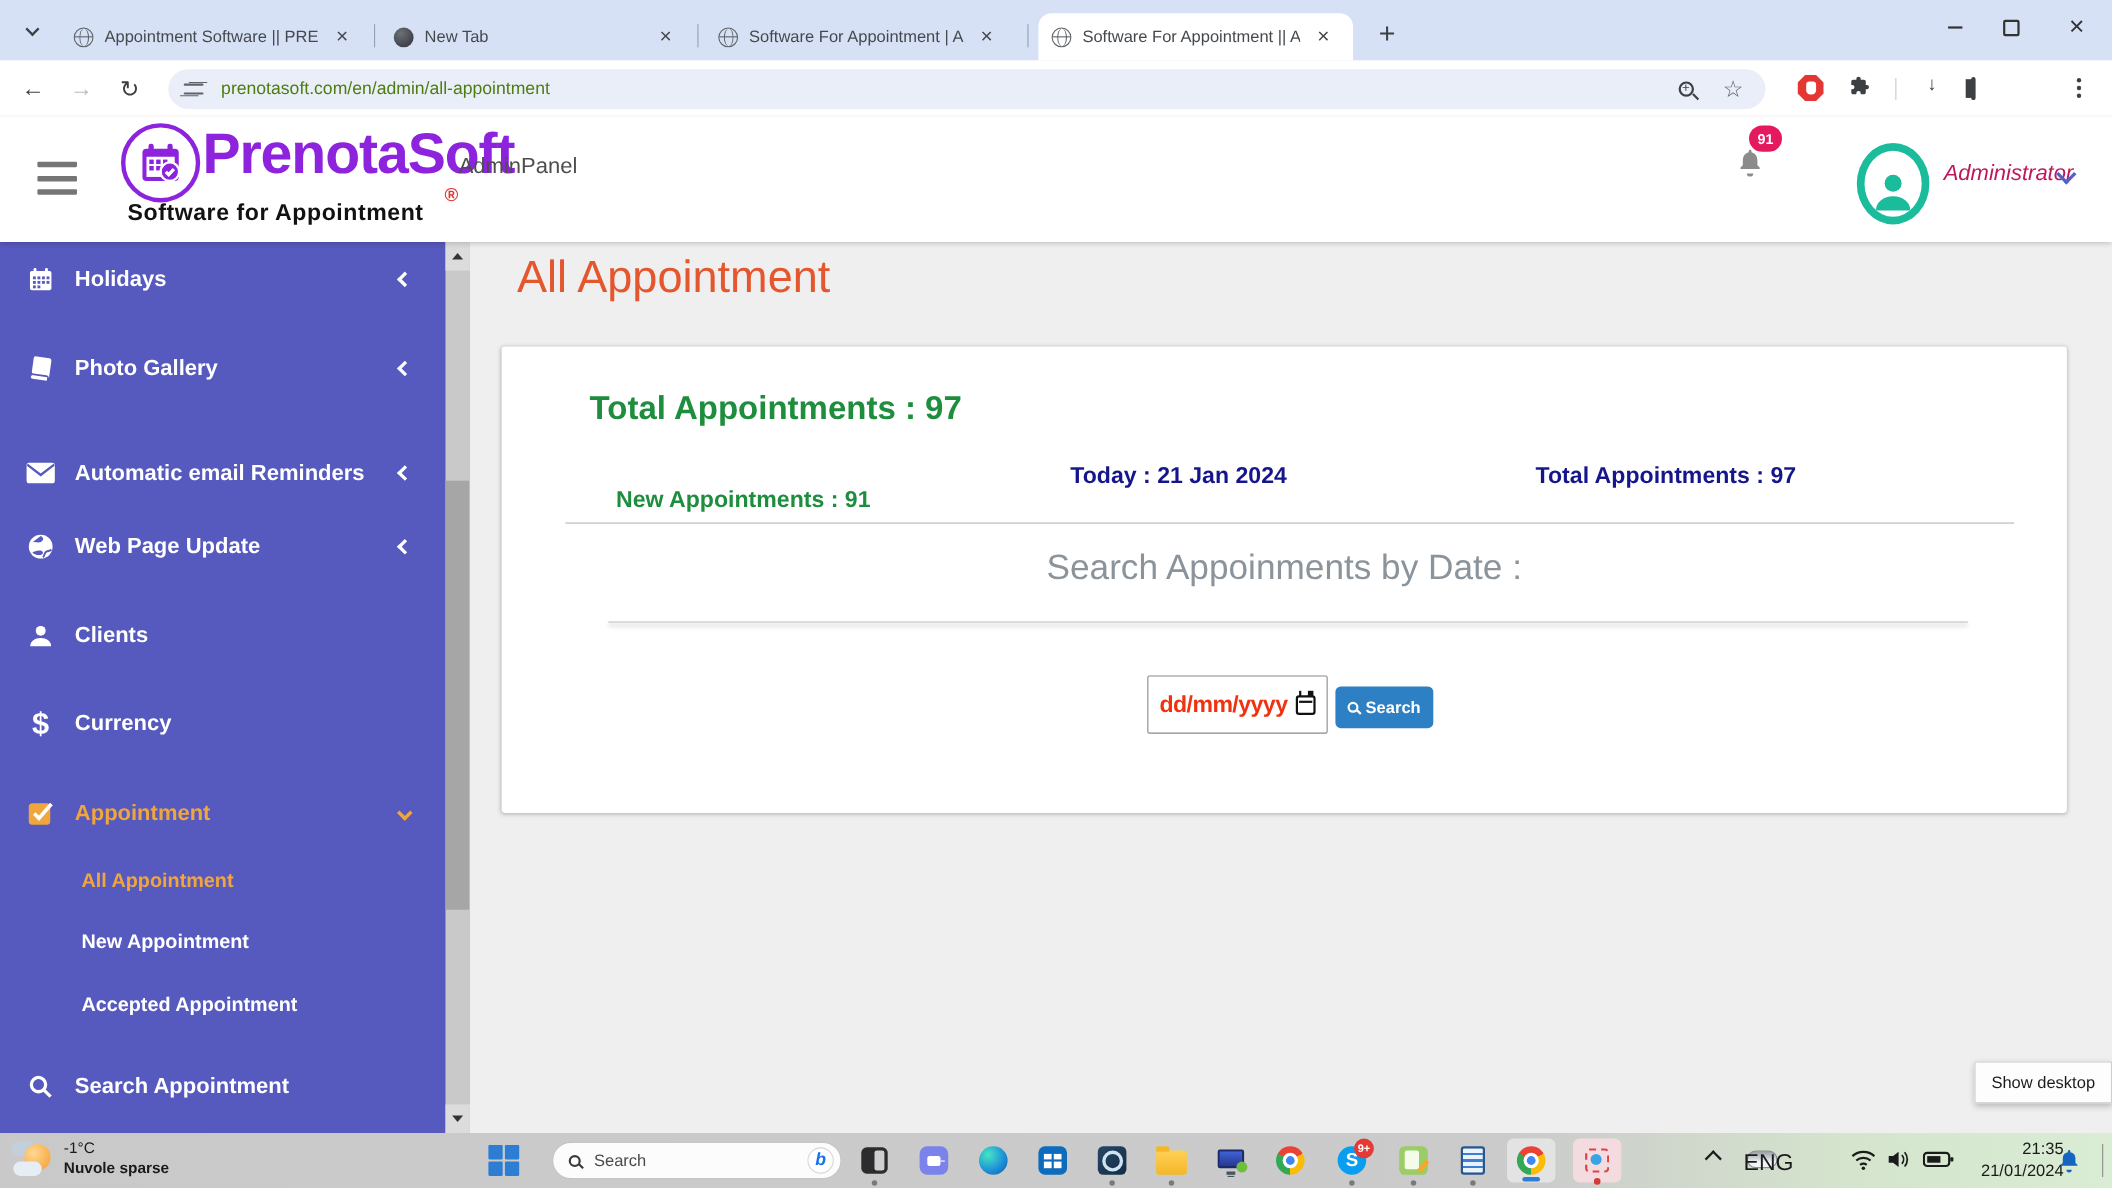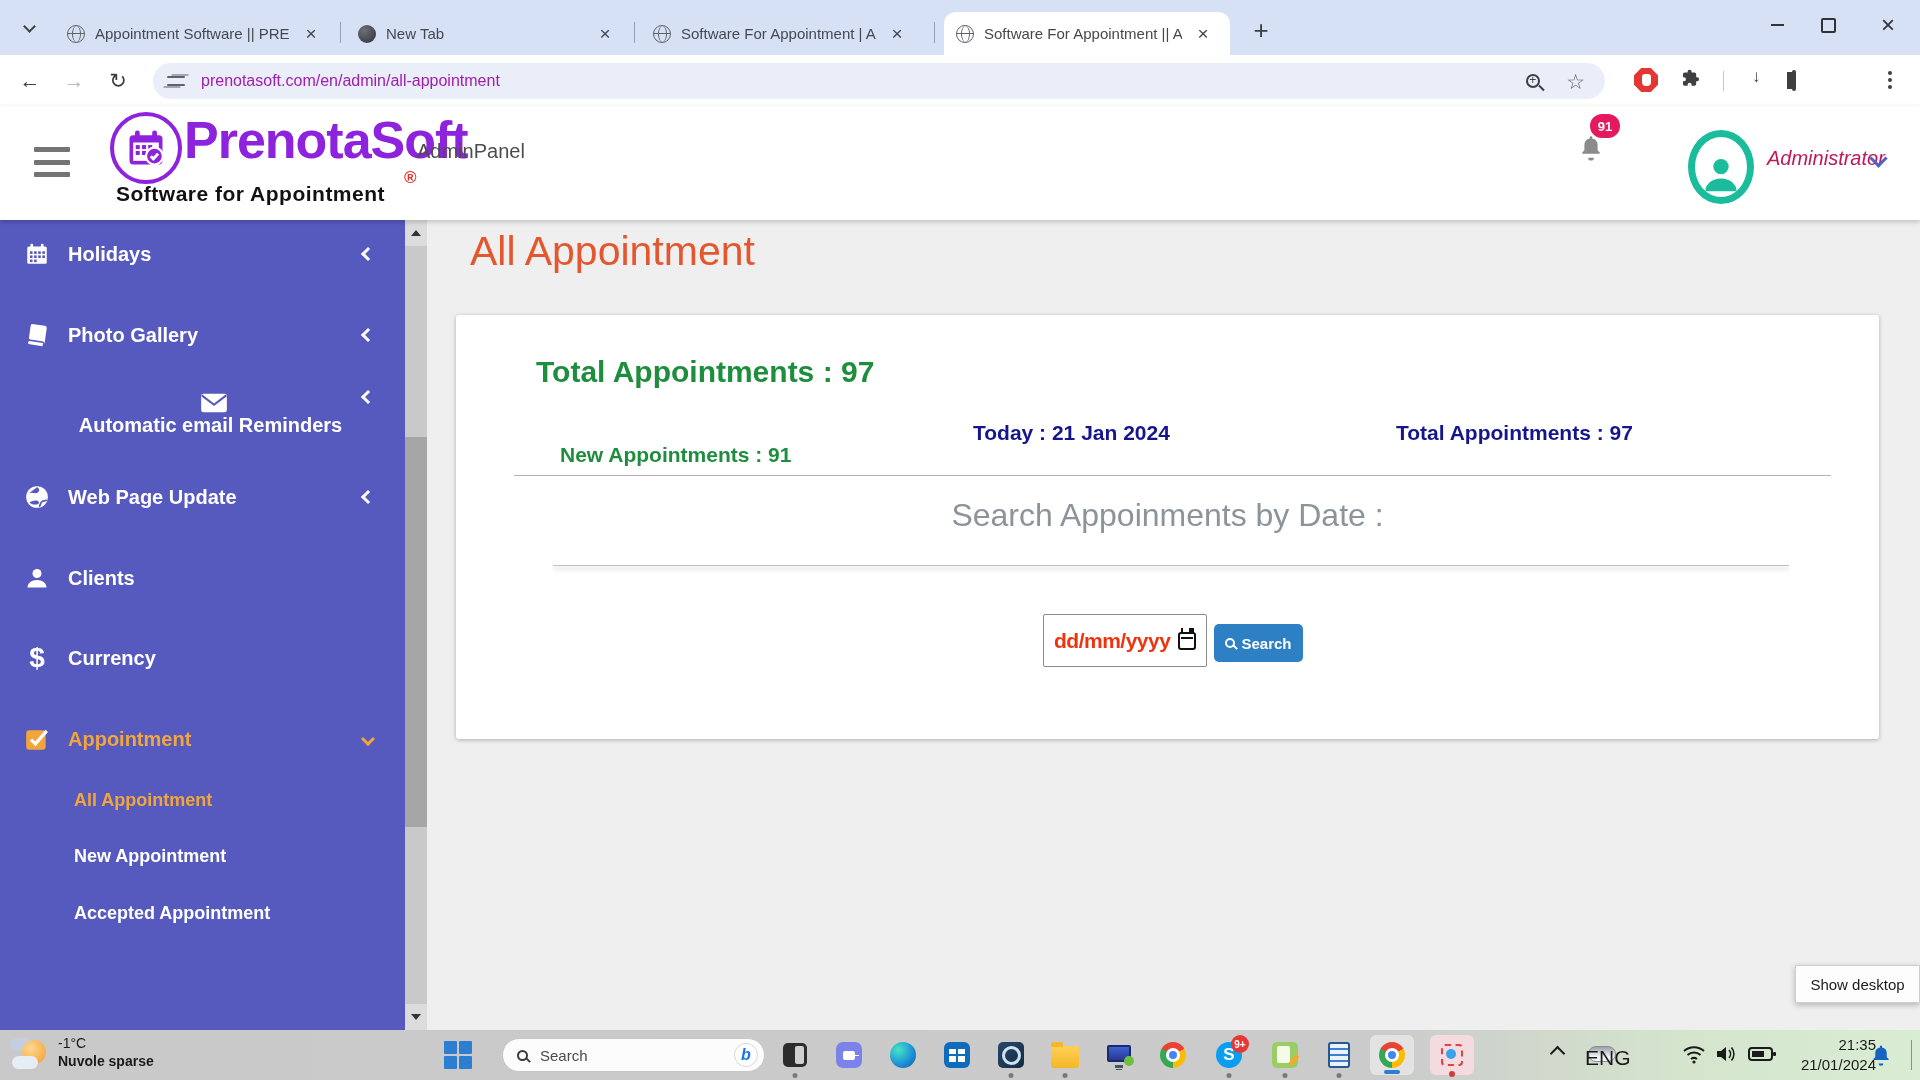--- a/index.html
+++ b/index.html
@@ -27,21 +27,21 @@
   .globe-ic{width:18px;height:18px;border:1.5px solid #5f6368;border-radius:50%;position:relative;}
   .globe-ic::before{content:"";position:absolute;left:50%;top:0;bottom:0;width:7px;margin-left:-4.5px;border:1.5px solid #5f6368;border-top:none;border-bottom:none;border-radius:50%;}
   .globe-ic::after{content:"";position:absolute;left:0;right:0;top:50%;height:1.5px;margin-top:-1px;background:#5f6368;}
   .sphere-ic{width:18px;height:18px;border-radius:50%;background:radial-gradient(circle at 35% 30%,#6b6f76,#2f3338);}
 
   
   .toolbar{position:absolute;left:0;top:55px;width:1920px;height:51px;background:#fff;}
   .navic{position:absolute;top:10px;width:32px;height:32px;display:flex;align-items:center;justify-content:center;font-size:21px;color:#3c4043;}
   .navic.dis{color:#b8bcc1;}
   .urlpill{position:absolute;left:153px;top:8px;width:1452px;height:36px;background:#e9eef9;border-radius:18px;display:flex;align-items:center;padding:0 14px;}
-  .url-text{font-size:16px;color:#a21caf;margin-left:16px;flex:1;}
+  .url-text{font-size:16px;color:#4d7c0f;margin-left:16px;flex:1;}
   .tune-ic{width:18px;height:14px;position:relative;}
   .tune-ic::before,.tune-ic::after{content:"";position:absolute;left:0;right:0;height:2px;background:#5f6368;border-radius:2px;}
   .tune-ic::before{top:2px;box-shadow:4px -2px 0 -0.5px #5f6368;}
   .tune-ic::after{bottom:2px;box-shadow:-4px 2px 0 -0.5px #5f6368;}
   .mag{width:14px;height:14px;border:2px solid #3c4043;border-radius:50%;position:relative;}
   .mag::after{content:"";position:absolute;width:7px;height:2px;background:#3c4043;transform:rotate(45deg);right:-7px;bottom:-3px;}
   .mag.plus::before{content:"+";position:absolute;left:1px;top:-3px;font-size:12px;color:#3c4043;}
   .star-ic{font-size:21px;color:#5f6368;line-height:1;}
   .star-ic::before{content:"☆";}
   .ext-sep{position:absolute;left:1723px;top:16px;width:1px;height:20px;background:#c5c9d0;}
@@ -325,21 +325,21 @@
       <span class="sicon">
         <svg width="26" height="26" viewBox="0 0 24 24" fill="#fff">
             <path d="M6 2.5h12a2 2 0 0 1 2 2V19a2.5 2.5 0 0 0-2.5-2h-11a1.5 1.5 0 0 1-1.5-1.5v-11A2 2 0 0 1 6 2.5z" transform="rotate(8 12 12)"></path>
             <path d="M5.5 18.5h13v3h-12a1.8 1.8 0 0 1-1.8-1.5z" transform="rotate(8 12 12)"></path>
           </svg>
       </span>
       <span class="slabel">Photo Gallery</span>
       <span class="schev"></span>
     </div>
 
-    <div class="sitem" style="top:172px;flex-direction:column;">
+    <div class="sitem" style="top:186px;">
       <span class="sicon">
         <svg width="28" height="22" viewBox="0 0 24 18">
             <rect x="1" y="1" width="22" height="16" rx="2" fill="#fff"></rect>
             <path d="M1.5 2.5L12 10.5 22.5 2.5" stroke="#5659be" stroke-width="1.8" fill="none"></path>
           </svg>
       </span>
       <span class="slabel">Automatic email Reminders</span>
       <span class="schev"></span>
     </div>
 
@@ -384,20 +384,29 @@
     <div class="ssub active" style="top:560px;">
         <span>All Appointment</span>
       </div>
     <div class="ssub" style="top:616px;">
         <span>New Appointment</span>
       </div>
     <div class="ssub" style="top:673px;">
         <span>Accepted Appointment</span>
       </div>
 
+    <div class="sitem" style="top:744px;">
+      <span class="sicon">
+        <svg width="24" height="24" viewBox="0 0 24 24" fill="none" stroke="#fff" stroke-width="3">
+            <circle cx="10" cy="10" r="6.5"></circle>
+            <path d="M15 15l6 6"></path>
+          </svg>
+      </span>
+      <span class="slabel">Search Appointment</span>
+    </div>
   </div>
 
   <div class="sscroll">
     <div class="sarrow up" style="top:0;"></div>
     <div class="sthumb"></div>
     <div class="sarrow down" style="bottom:0;"></div>
   </div>
 
   <div class="content">
     <div class="page-title">All Appointment</div>

